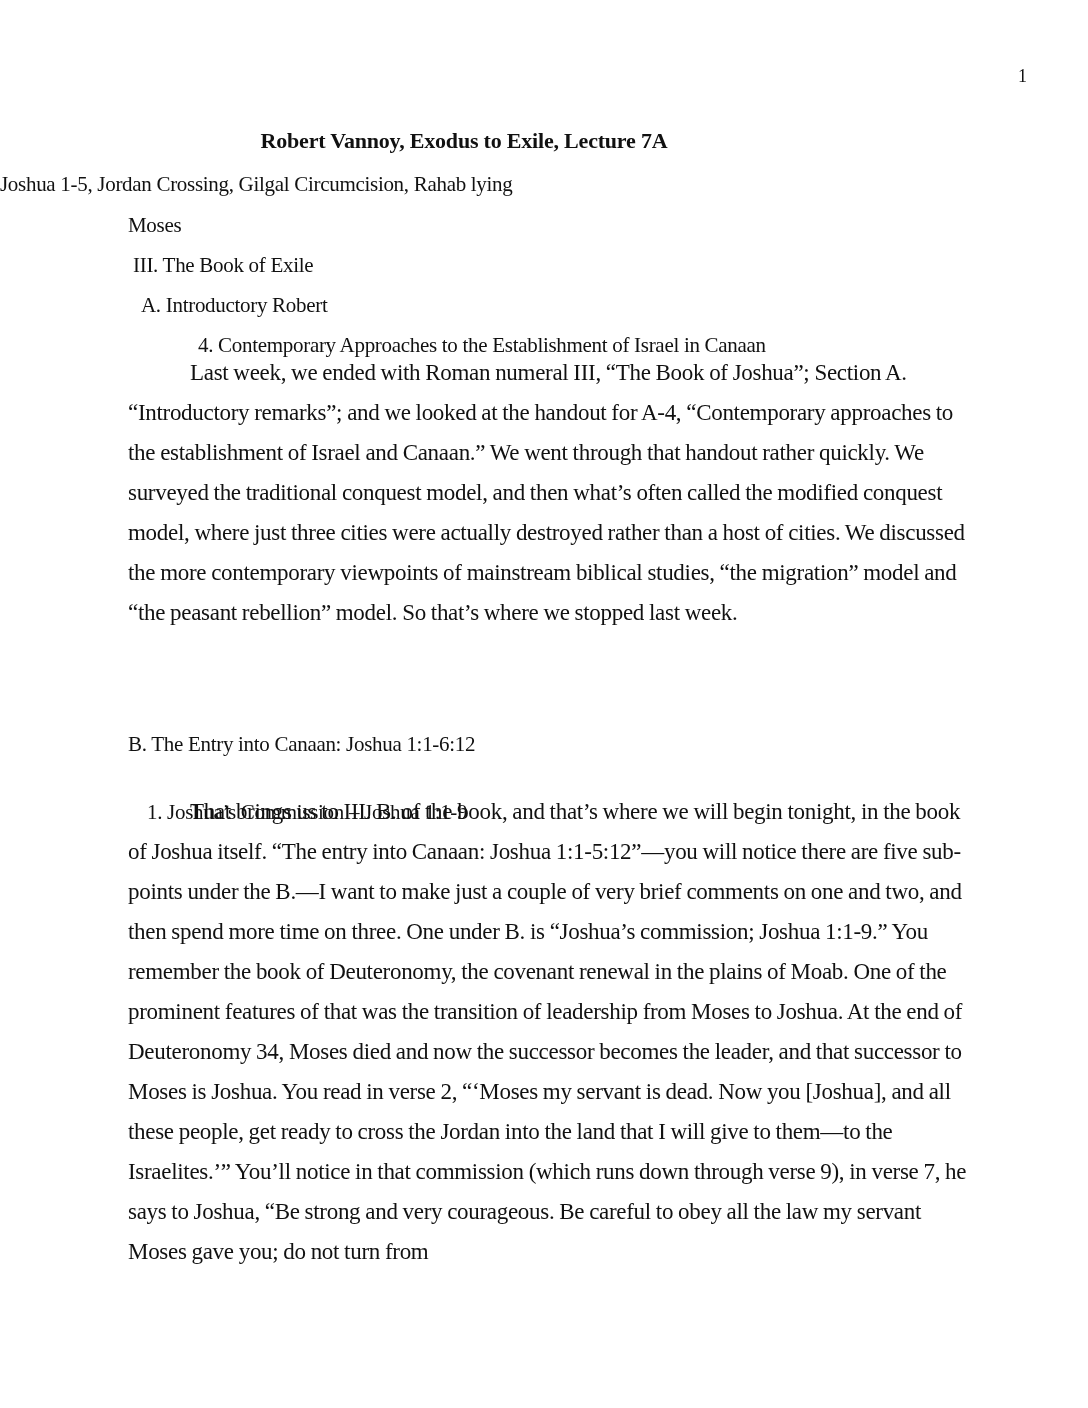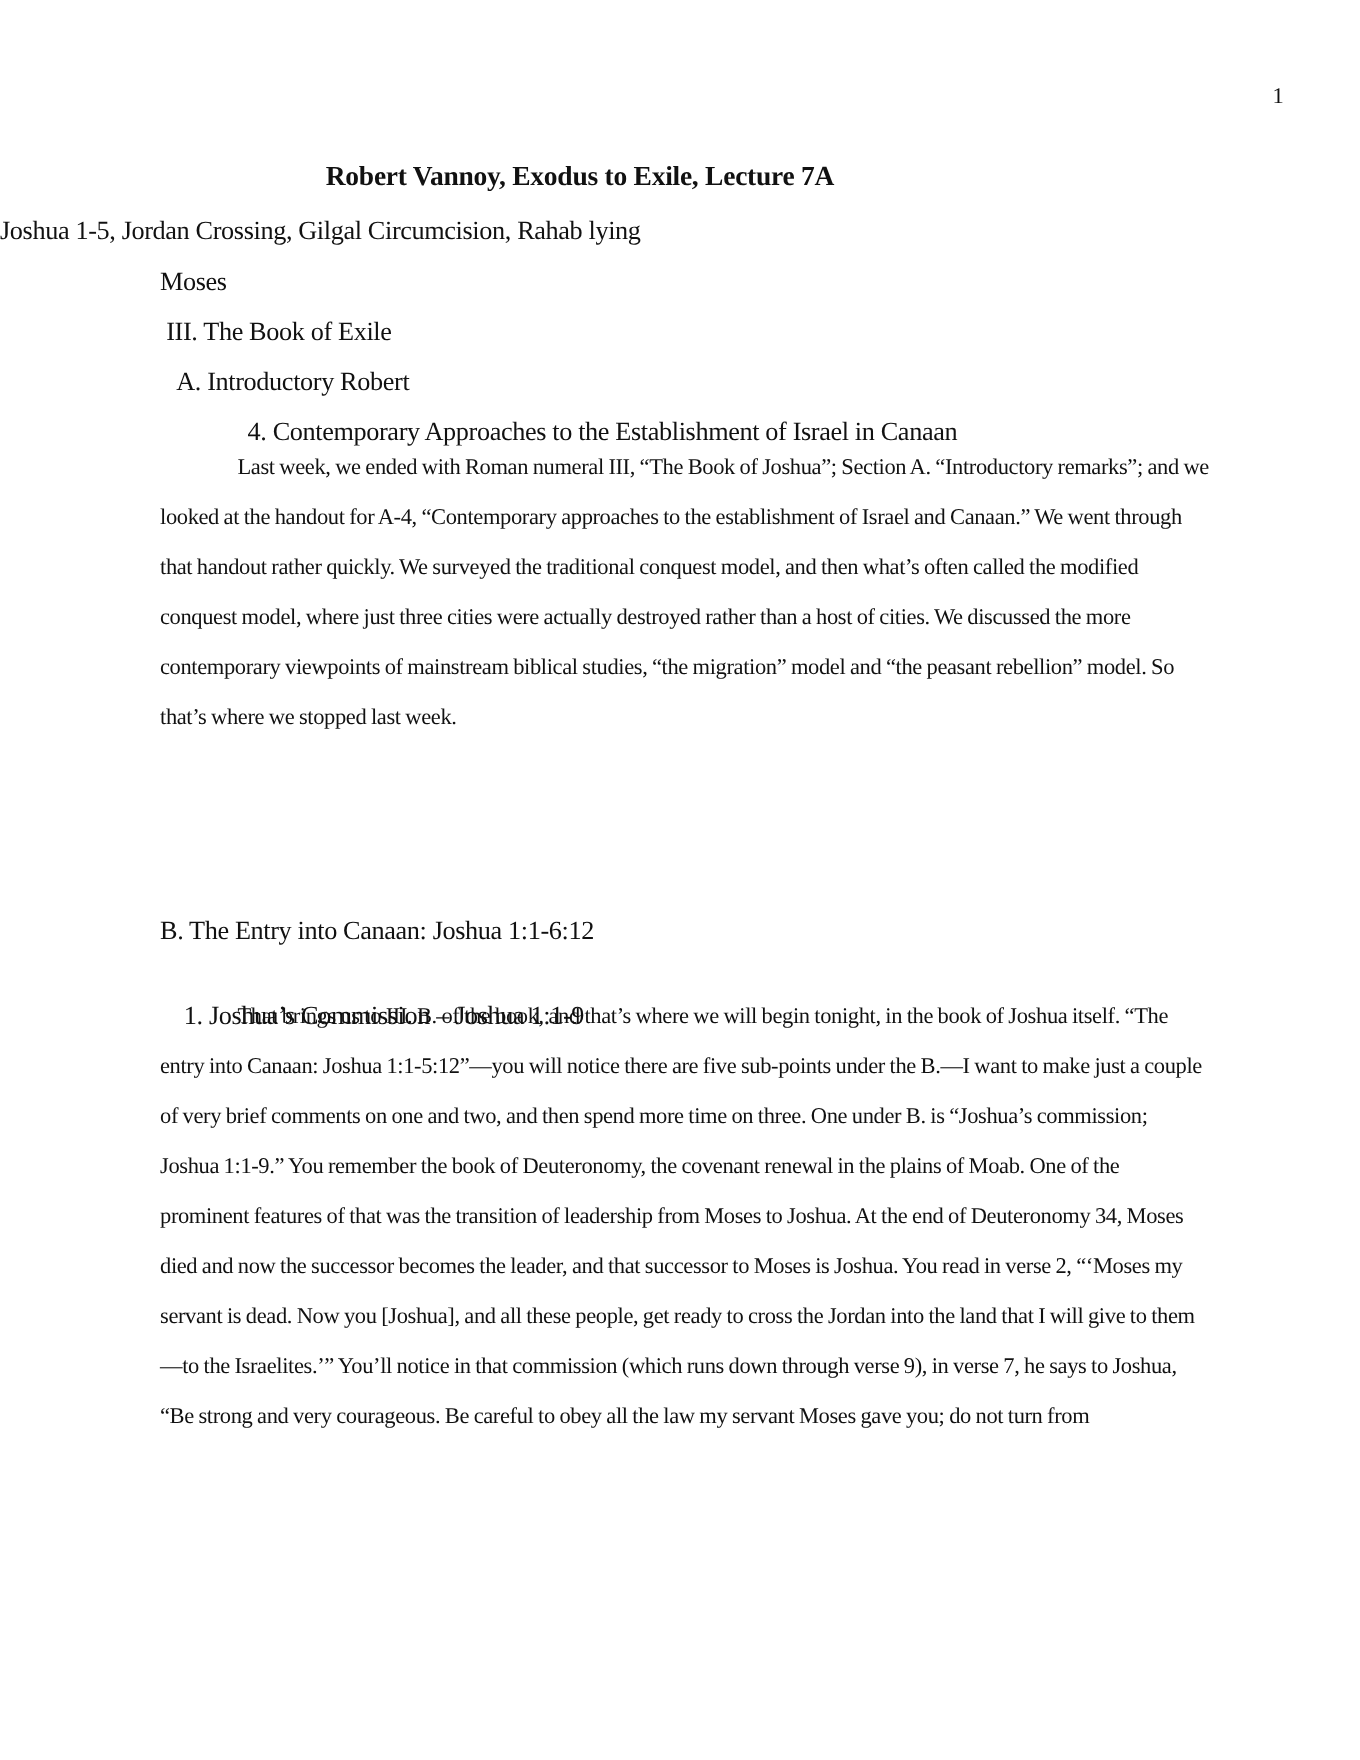--- a/index.html
+++ b/index.html
@@ -4,21 +4,21 @@
   <style>
     html, body { margin: 0; padding: 0; background: #ffffff; }
     body { width: 1088px; height: 1408px; position: relative; overflow: hidden;
       font-family: "Liberation Serif", serif; color: #111; }
     .page-number { position: absolute; top: 66px; left: 1018px; font-size: 18px; }
     .title { position: absolute; top: 128px; left: 0; width: 928px; text-align: center;
       font-weight: bold; font-size: 22px; letter-spacing: -0.2px; }
     .subtitle { position: absolute; top: 172px; left: 0; width: 1088px; text-align: left;
       font-size: 21px; letter-spacing: -0.3px; }
     .line { position: absolute; font-size: 21px; white-space: nowrap; letter-spacing: -0.3px; }
-    .para { position: absolute; left: 128px; width: 840px; font-size: 18px; line-height: 40px;
+    .para { position: absolute; left: 128px; width: 840px; font-size: 23px; line-height: 40px;
       text-indent: 62px; letter-spacing: -0.3px; word-spacing: -0.5px; }
   </style>
 </head>
 <body>
 
 <div class="page-number">1</div>
 <div class="title">Robert Vannoy, Exodus to Exile, Lecture 7A</div>
 <div class="subtitle">Joshua 1-5, Jordan Crossing, Gilgal Circumcision, Rahab lying</div>
 
 <div class="line" style="top:213px;left:128px;">Moses</div>

